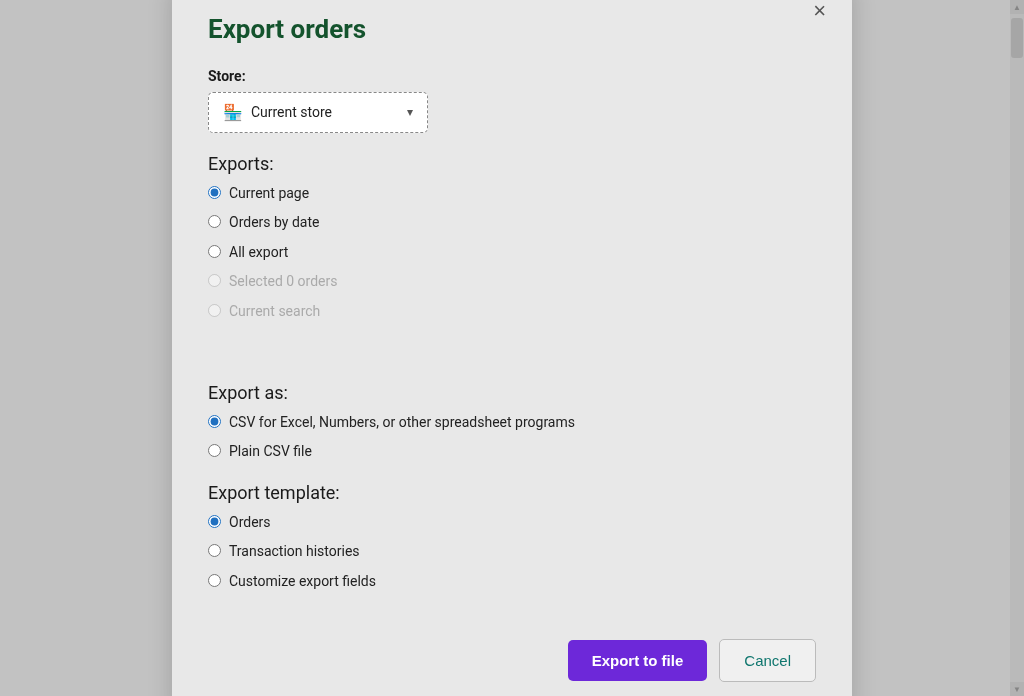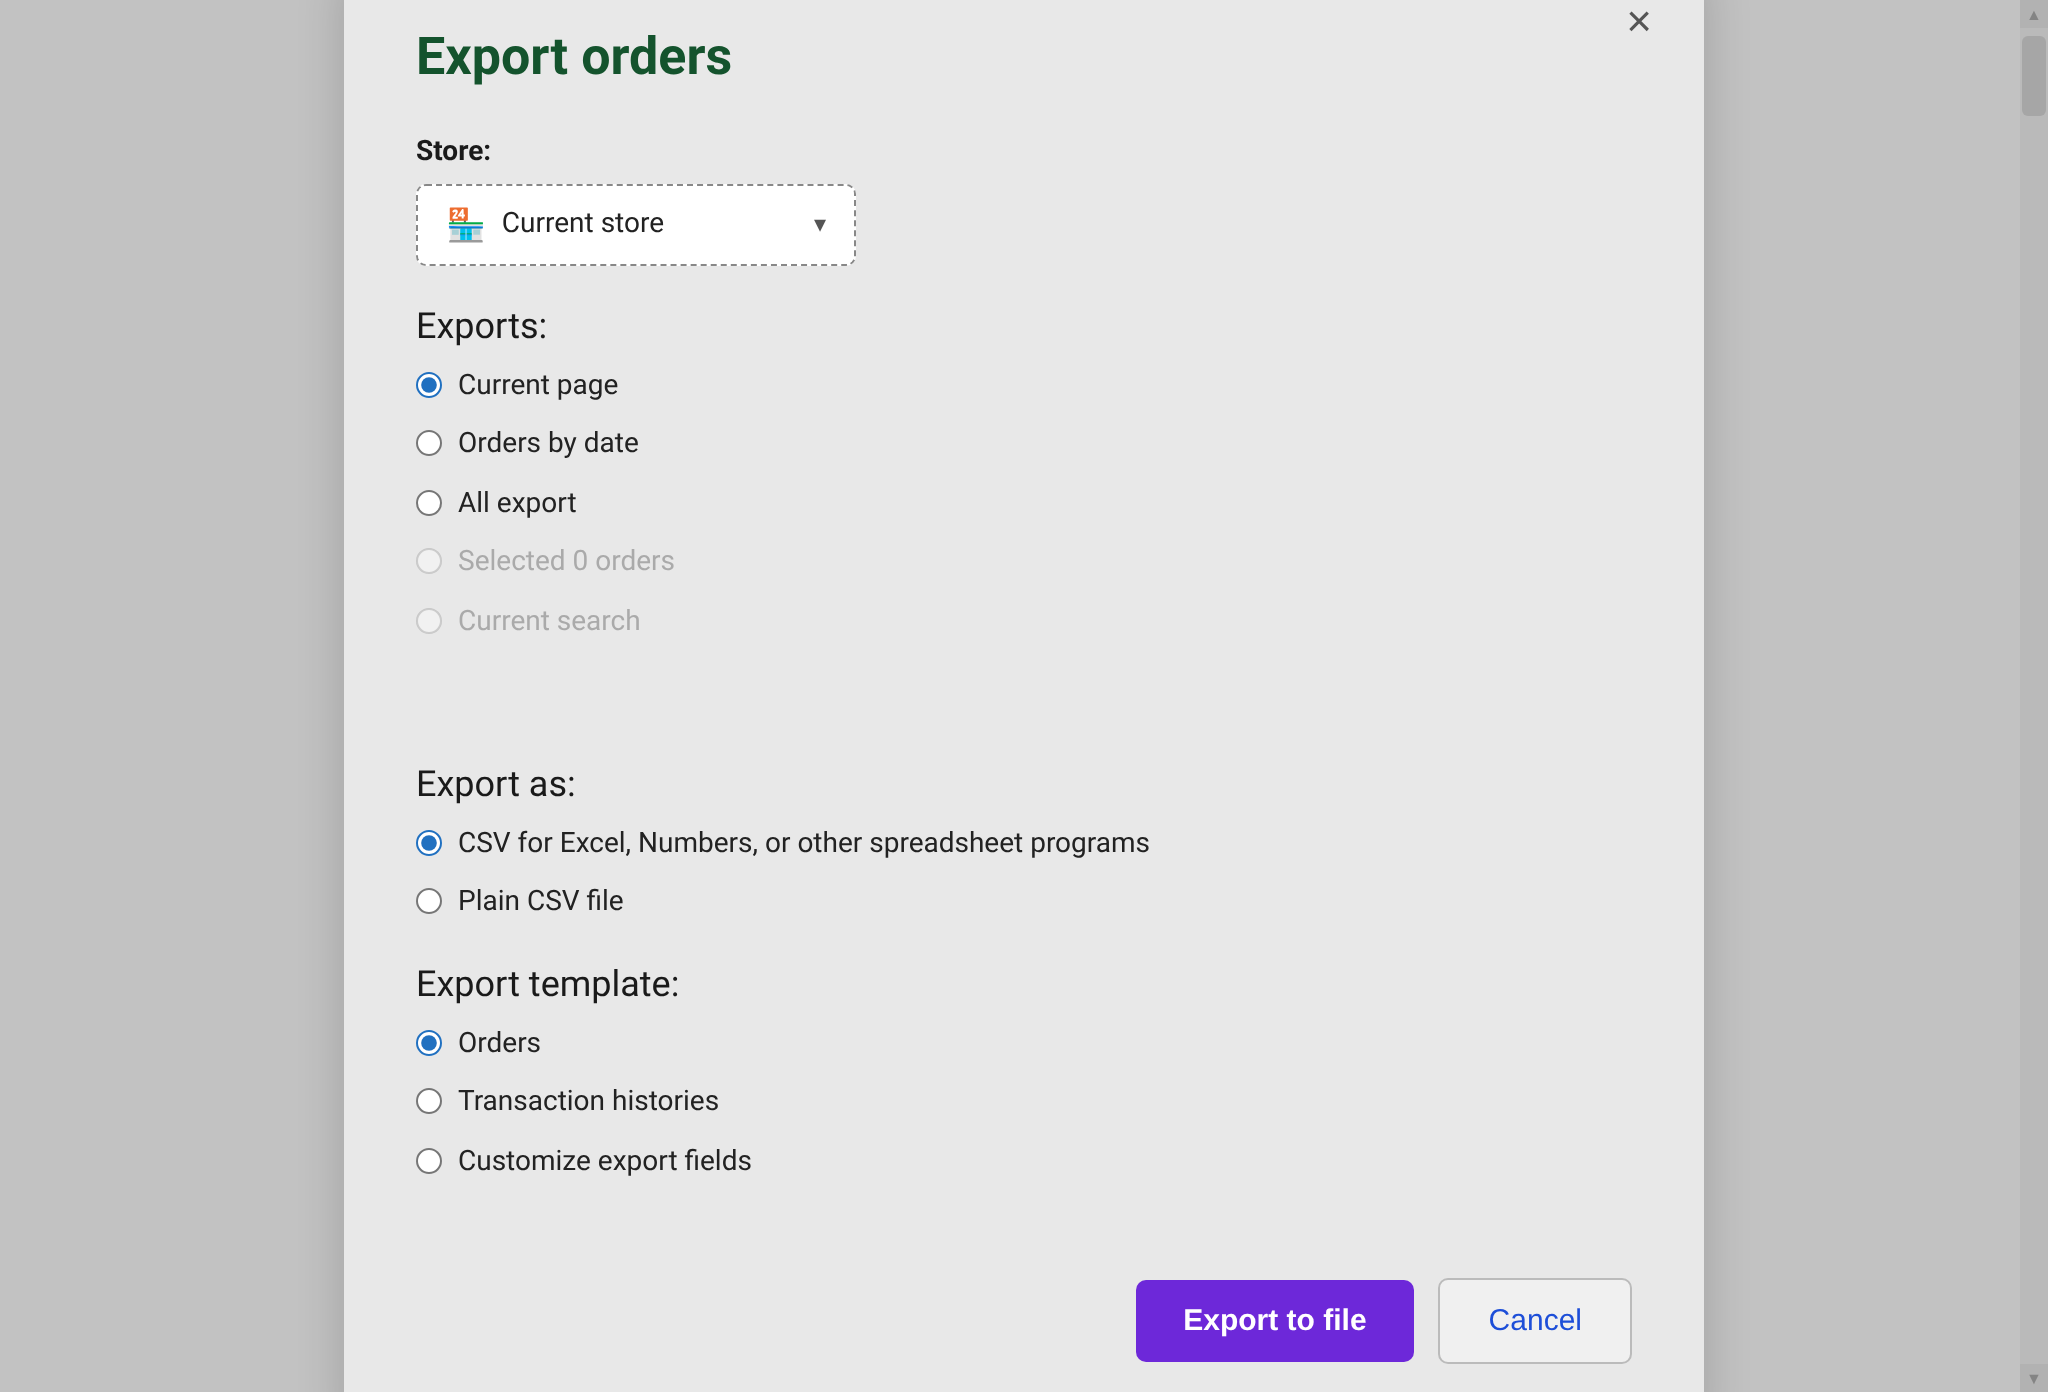--- a/index.html
+++ b/index.html
@@ -208,21 +208,21 @@
       border: none;
       border-radius: 5px;
       padding: 12px 24px;
       font-size: 15px;
       font-weight: 600;
       cursor: pointer;
     }
 
     .btn-cancel {
       background: #f0f0f0;
-      color: #1d4ed8;
+      color: #0f766e;
       border: 1.5px solid #bbb;
       border-radius: 5px;
       padding: 12px 24px;
       font-size: 15px;
       font-weight: 500;
       cursor: pointer;
     }
   </style>
 </head>
 <body>

